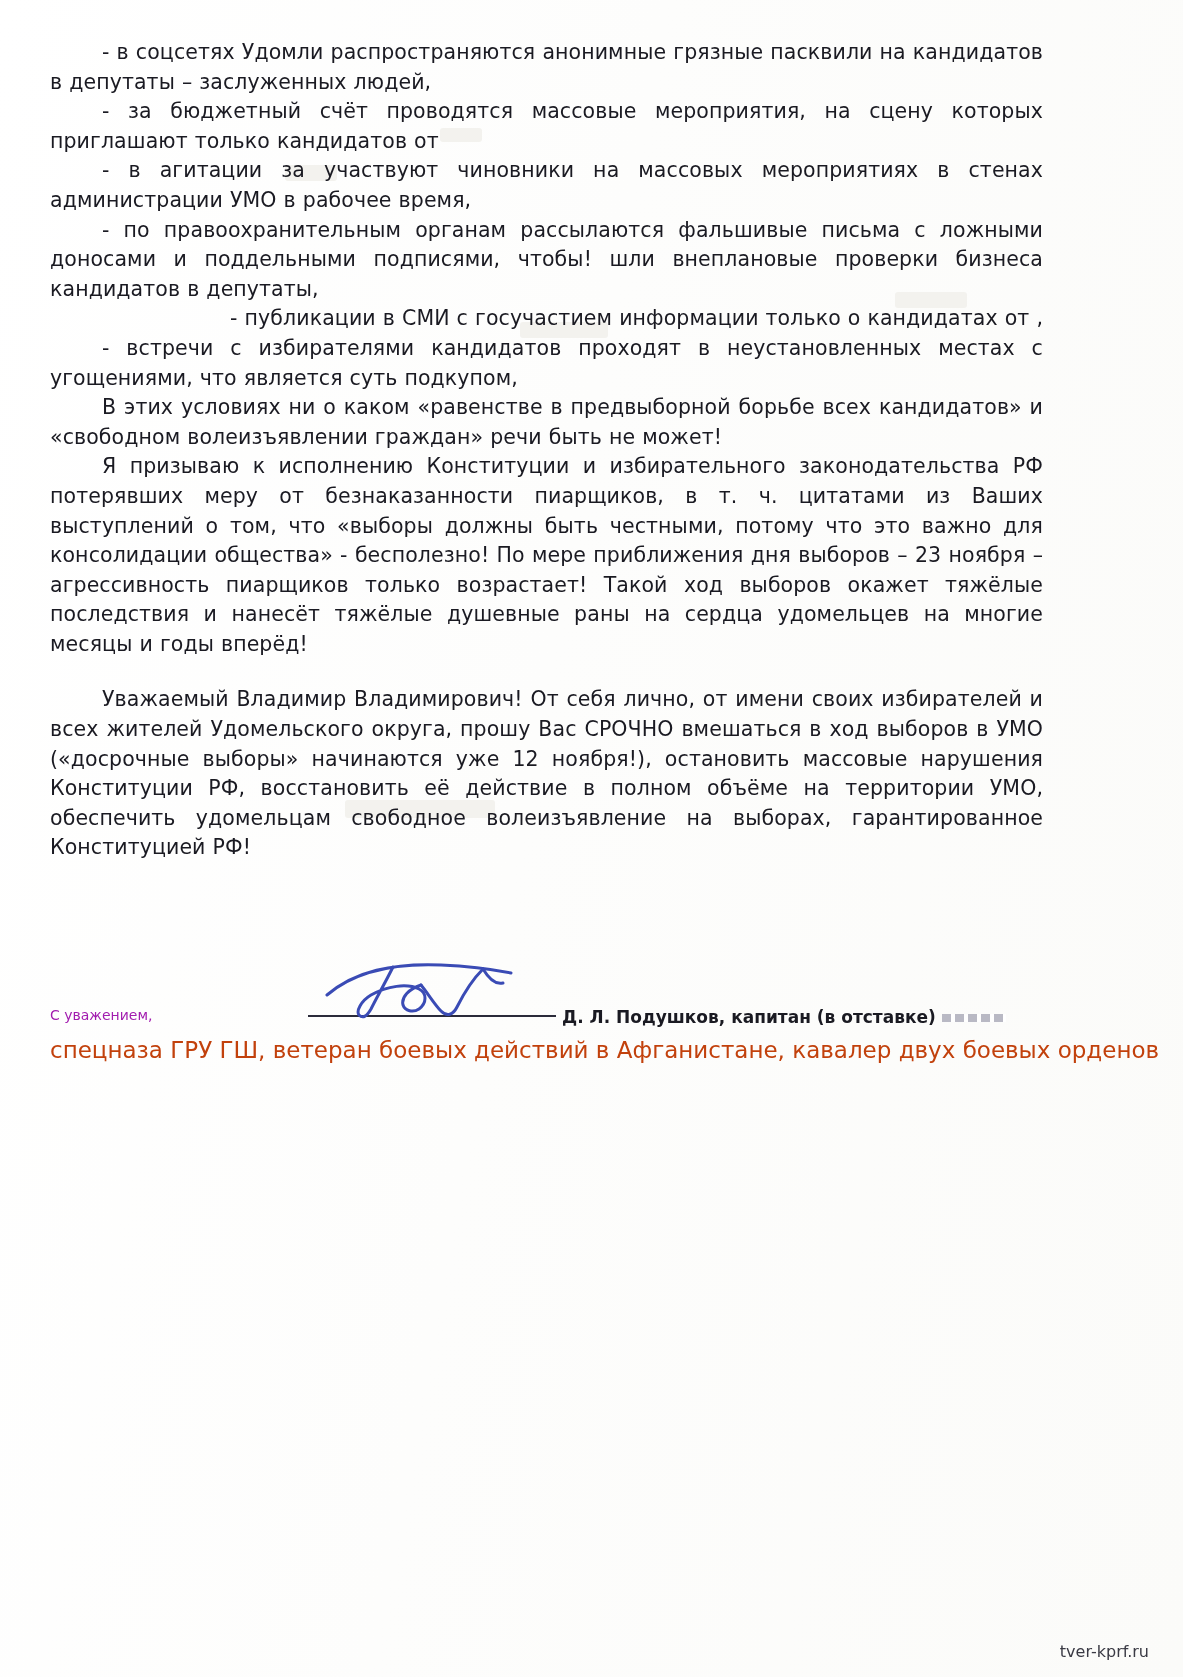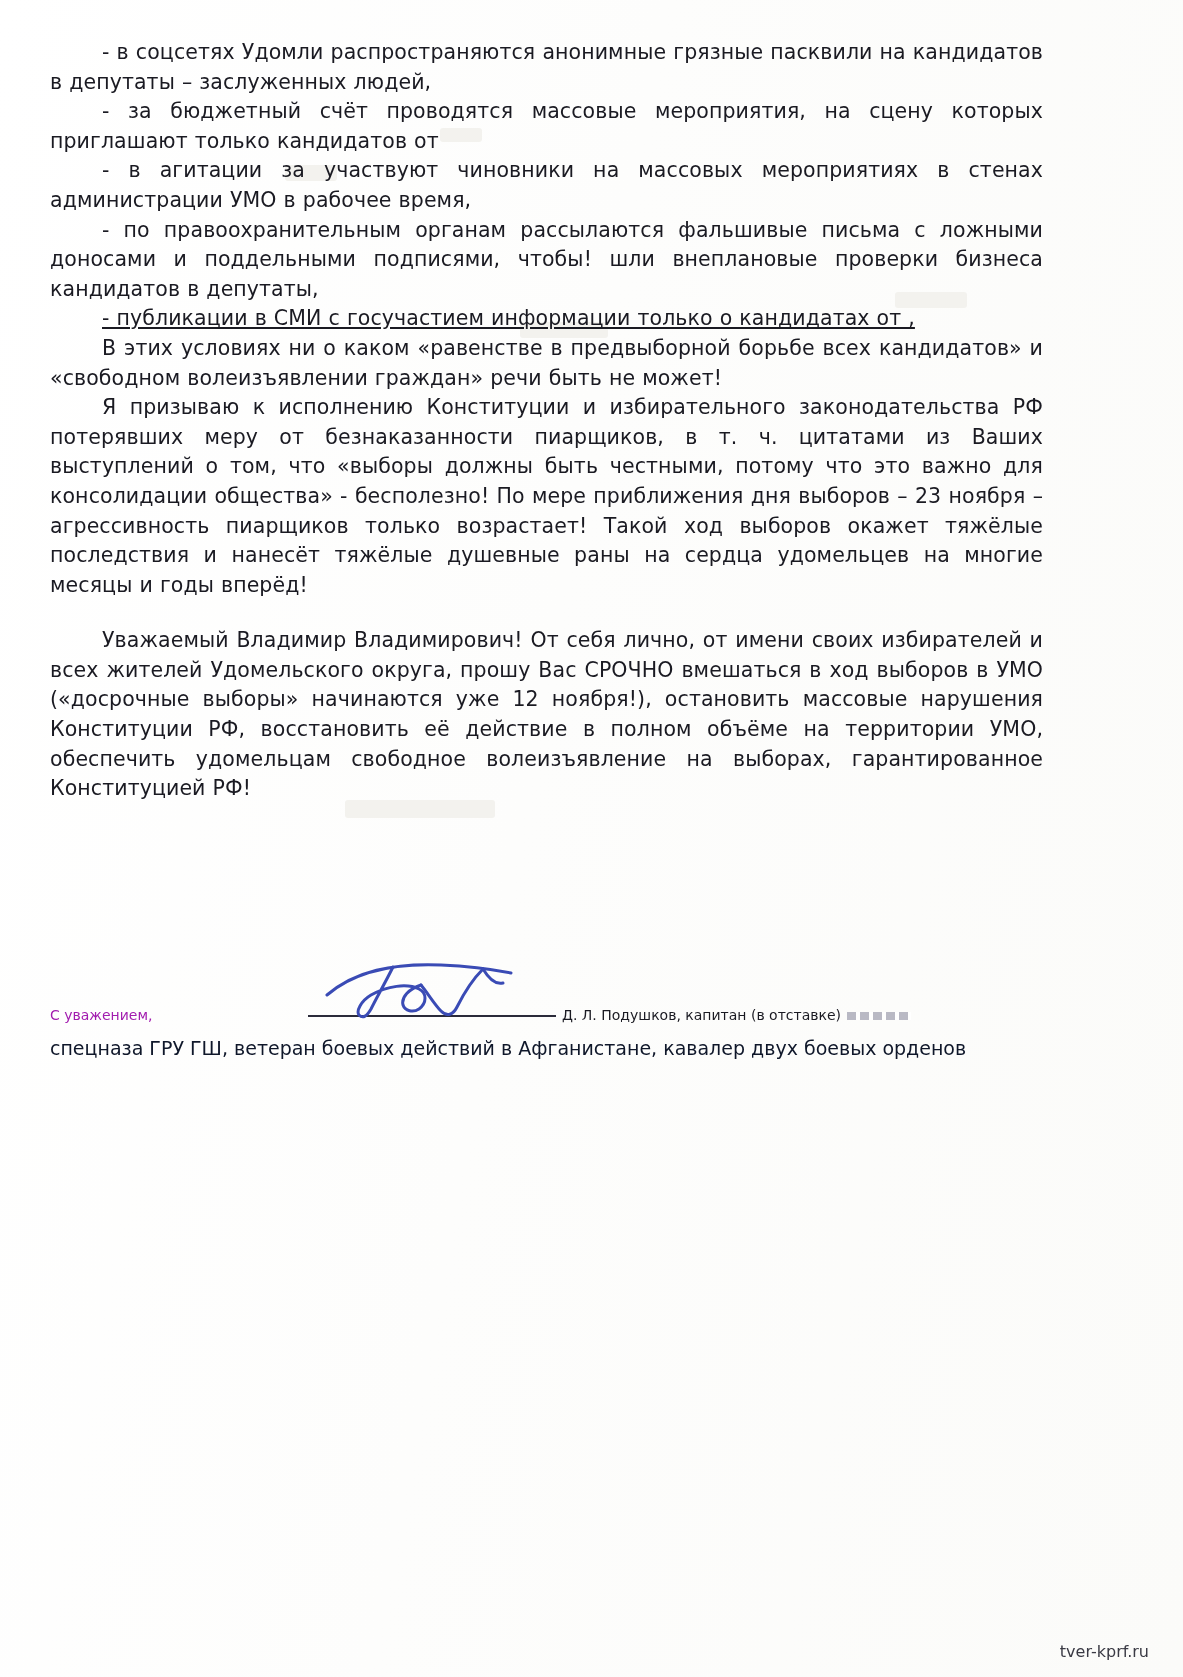--- a/index.html
+++ b/index.html
@@ -33,22 +33,21 @@
     margin: 0 12px 0 0;
     font-size: 20.5px;
     line-height: 29.6px;
     color: #1a1a22;
     text-align: justify;
     text-indent: 52px;
     letter-spacing: 0.1px;
     word-spacing: 0.4px;
   }
   p.para.nojust {
-    text-align: left;
-    text-decoration: underline;
+    text-align: right;
   }
   .gap-block {
     height: 26px;
   }
   .sign-area {
     position: absolute;
     left: 50px;
     top: 985px;
     width: 1005px;
     height: 80px;
@@ -72,38 +71,39 @@
     position: absolute;
     left: 0;
     top: 22px;
     font-size: 14px;
     color: #a21caf;
   }
   .name-text {
     position: absolute;
     left: 512px;
     top: 22px;
-    font-size: 14px;
+    font-size: 17px;
     color: #1a1a22;
     white-space: nowrap;
+    font-weight: bold;
   }
   .redact-bar {
     display: inline-block;
     width: 64px;
     height: 8px;
     margin-left: 6px;
     background: repeating-linear-gradient(90deg, #b9b9c4 0 9px, #ffffff 9px 13px);
     vertical-align: middle;
   }
   .sign-second-line {
     position: absolute;
     left: 0;
     top: 52px;
-    font-size: 19px;
-    color: #0f172a;
+    font-size: 23px;
+    color: #c2410c;
     white-space: nowrap;
   }
   .watermark {
     position: absolute;
     right: 34px;
     bottom: 16px;
     font-size: 16px;
     color: #3a3a44;
     font-family: "DejaVu Sans", sans-serif;
   }
@@ -125,20 +125,21 @@
   <div class="smudge" style="left:895px; top:292px; width:72px; height:16px;"></div>
   <div class="smudge" style="left:520px; top:322px; width:88px; height:16px;"></div>
   <div class="smudge" style="left:345px; top:800px; width:150px; height:18px;"></div>
 
   <div class="content">
     <p class="para">- в соцсетях Удомли распространяются анонимные грязные пасквили на кандидатов в депутаты – заслуженных людей,</p>
     <p class="para">- за бюджетный счёт проводятся массовые мероприятия, на сцену которых приглашают только кандидатов от</p>
     <p class="para">- в агитации за            участвуют чиновники на массовых мероприятиях в стенах администрации УМО в рабочее время,</p>
     <p class="para">- по правоохранительным органам рассылаются фальшивые письма с ложными доносами и поддельными подписями, чтобы! шли внеплановые проверки бизнеса кандидатов в депутаты,</p>
     <p class="para nojust">- публикации в СМИ с госучастием информации только о кандидатах от              ,</p>
+    <p class="para">- встречи с избирателями кандидатов            проходят в неустановленных местах с угощениями, что является суть подкупом,</p>
     <p class="para">В этих условиях ни о каком «равенстве в предвыборной борьбе всех кандидатов» и «свободном волеизъявлении граждан» речи быть не может!</p>
     <p class="para">Я призываю к исполнению Конституции и избирательного законодательства РФ потерявших меру от безнаказанности пиарщиков, в т. ч. цитатами из Ваших выступлений о том, что «выборы должны быть честными, потому что это важно для консолидации общества» - бесполезно! По мере приближения дня выборов – 23 ноября – агрессивность пиарщиков только возрастает! Такой ход выборов окажет тяжёлые последствия и нанесёт тяжёлые душевные раны на сердца удомельцев на многие месяцы и годы вперёд!</p>
     <div class="gap-block"></div>
     <p class="para">Уважаемый Владимир Владимирович! От себя лично, от имени своих избирателей и всех жителей Удомельского округа, прошу Вас СРОЧНО вмешаться в ход выборов в УМО («досрочные выборы»                    начинаются уже 12 ноября!), остановить массовые нарушения Конституции РФ, восстановить её действие в полном объёме на территории УМО, обеспечить удомельцам свободное волеизъявление на выборах, гарантированное Конституцией РФ!</p>
   </div>
 
   <div class="sign-area">
     <span class="sig-text">С уважением,</span>
     <div class="sign-line"></div>
     <svg class="signature" viewBox="0 0 240 70">

